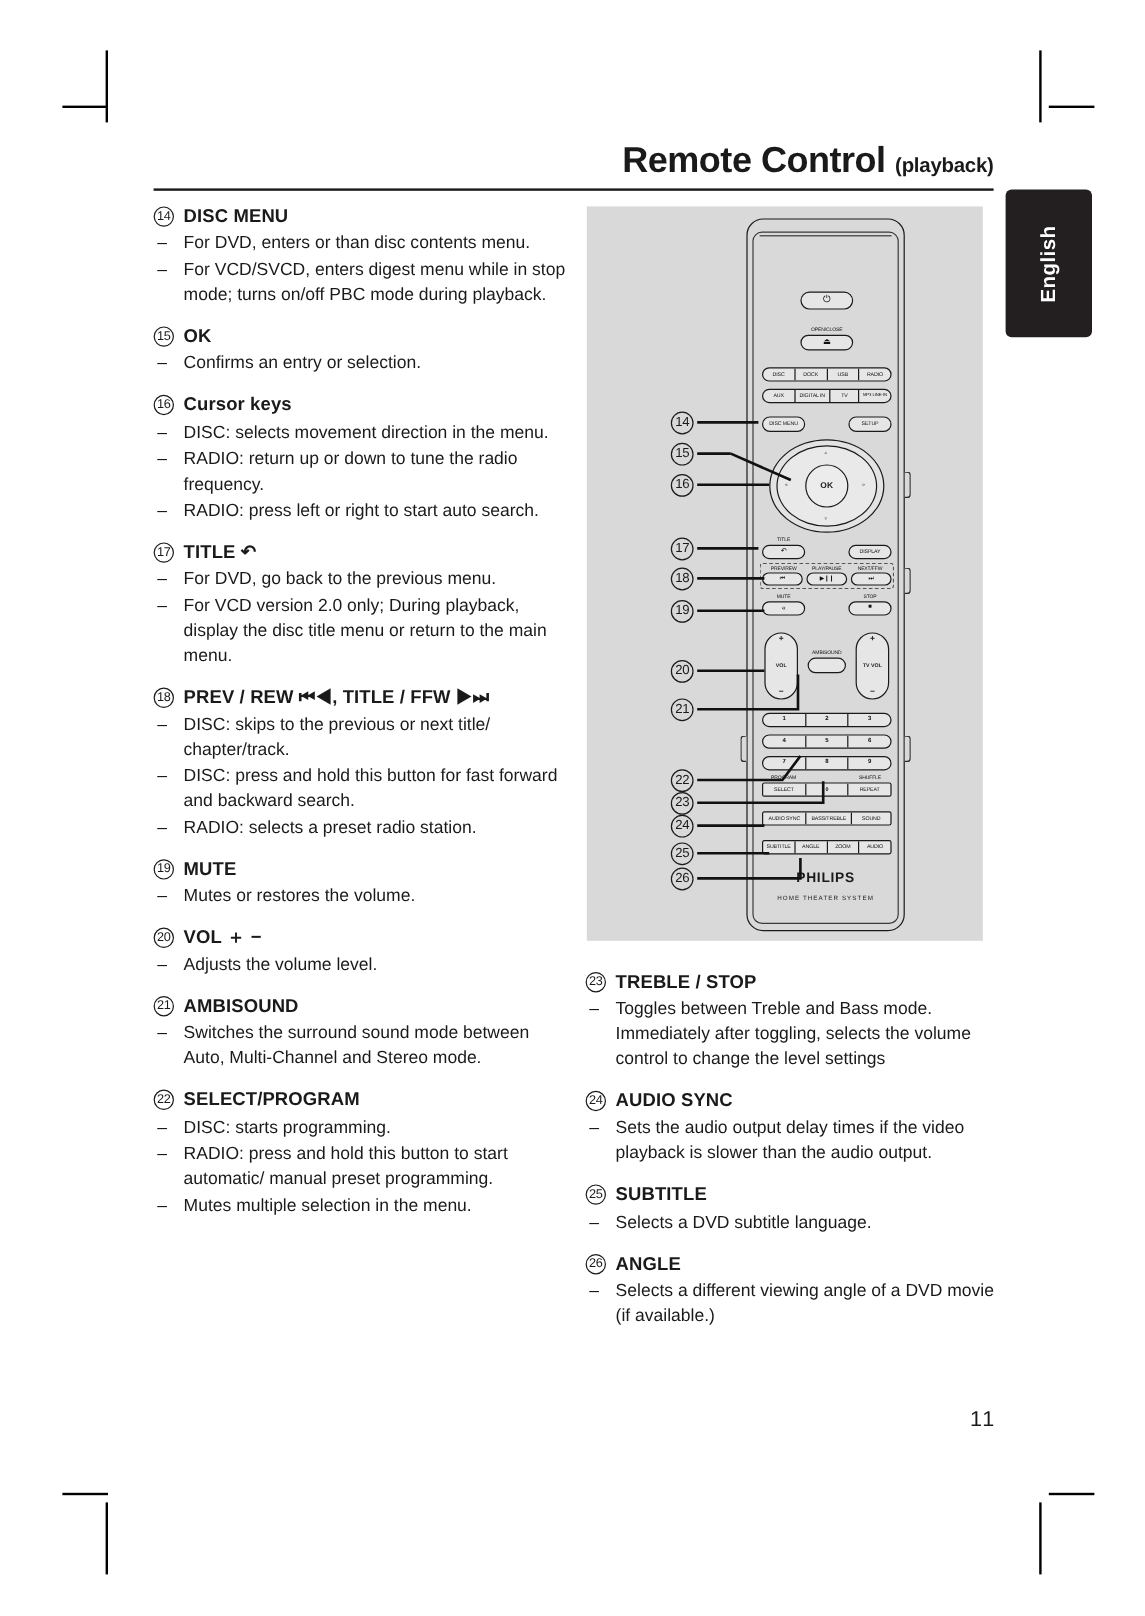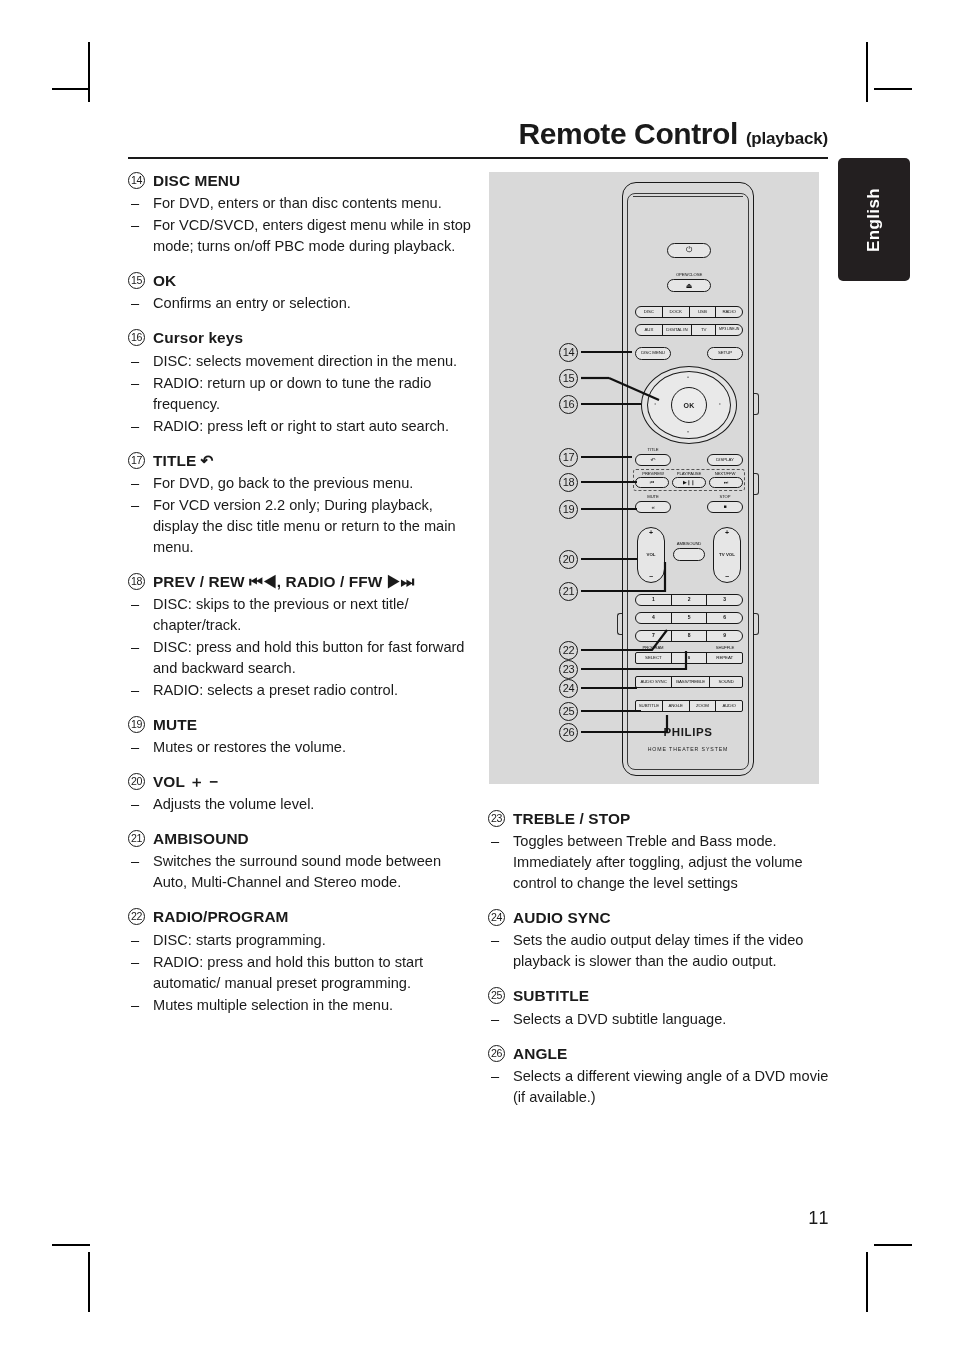--- a/index.html
+++ b/index.html
@@ -107,21 +107,21 @@
     width: 25px;
     text-align: left;
     padding-left: 3px;
     color: #1a1a1a;
   }
   .btext { flex: 1 1 auto; }
 
   
   #page-number {
     position: absolute;
-    left: 760px; top: 1208px;
+    left: 760px; top: 1172px;
     width: 70px;
     text-align: right;
     font-size: 18px;
     letter-spacing: 1.5px;
   }
 
   
   #figure {
     position: absolute;
     left: 489px; top: 172px;
@@ -340,39 +340,39 @@
       <div class="entry-head">
         <div class="num-circle">17</div>
         <div class="entry-title">TITLE ↶</div>
       </div>
       <div class="bullet">
         <div class="dash">–</div>
         <div class="btext">For DVD, go back to the previous menu.</div>
       </div>
       <div class="bullet">
         <div class="dash">–</div>
-        <div class="btext">For VCD version 2.2 only; During playback, display the disc title menu or return to the main menu.</div>
+        <div class="btext">For VCD version 2.0 only; During playback, display the disc title menu or return to the main menu.</div>
       </div>
     </div>
     <div class="entry">
       <div class="entry-head">
         <div class="num-circle">18</div>
-        <div class="entry-title">PREV / REW ⏮◀, RADIO / FFW ▶⏭</div>
+        <div class="entry-title">PREV / REW ⏮◀, TITLE / FFW ▶⏭</div>
       </div>
       <div class="bullet">
         <div class="dash">–</div>
         <div class="btext">DISC: skips to the previous or next title/ chapter/track.</div>
       </div>
       <div class="bullet">
         <div class="dash">–</div>
         <div class="btext">DISC: press and hold this button for fast forward and backward search.</div>
       </div>
       <div class="bullet">
         <div class="dash">–</div>
-        <div class="btext">RADIO: selects a preset radio control.</div>
+        <div class="btext">RADIO: selects a preset radio station.</div>
       </div>
     </div>
     <div class="entry">
       <div class="entry-head">
         <div class="num-circle">19</div>
         <div class="entry-title">MUTE</div>
       </div>
       <div class="bullet">
         <div class="dash">–</div>
         <div class="btext">Mutes or restores the volume.</div>
@@ -394,21 +394,21 @@
         <div class="entry-title">AMBISOUND</div>
       </div>
       <div class="bullet">
         <div class="dash">–</div>
         <div class="btext">Switches the surround sound mode between Auto, Multi-Channel and Stereo mode.</div>
       </div>
     </div>
     <div class="entry">
       <div class="entry-head">
         <div class="num-circle">22</div>
-        <div class="entry-title">RADIO/PROGRAM</div>
+        <div class="entry-title">SELECT/PROGRAM</div>
       </div>
       <div class="bullet">
         <div class="dash">–</div>
         <div class="btext">DISC: starts programming.</div>
       </div>
       <div class="bullet">
         <div class="dash">–</div>
         <div class="btext">RADIO: press and hold this button to start automatic/ manual preset programming.</div>
       </div>
       <div class="bullet">
@@ -419,21 +419,21 @@
   </div>
 
 <div class="col" id="col-right">
     <div class="entry">
       <div class="entry-head">
         <div class="num-circle">23</div>
         <div class="entry-title">TREBLE / STOP</div>
       </div>
       <div class="bullet">
         <div class="dash">–</div>
-        <div class="btext">Toggles between Treble and Bass mode. Immediately after toggling, adjust the volume control to change the level settings</div>
+        <div class="btext">Toggles between Treble and Bass mode. Immediately after toggling, selects the volume control to change the level settings</div>
       </div>
     </div>
     <div class="entry">
       <div class="entry-head">
         <div class="num-circle">24</div>
         <div class="entry-title">AUDIO SYNC</div>
       </div>
       <div class="bullet">
         <div class="dash">–</div>
         <div class="btext">Sets the audio output delay times if the video playback is slower than the audio output.</div>

